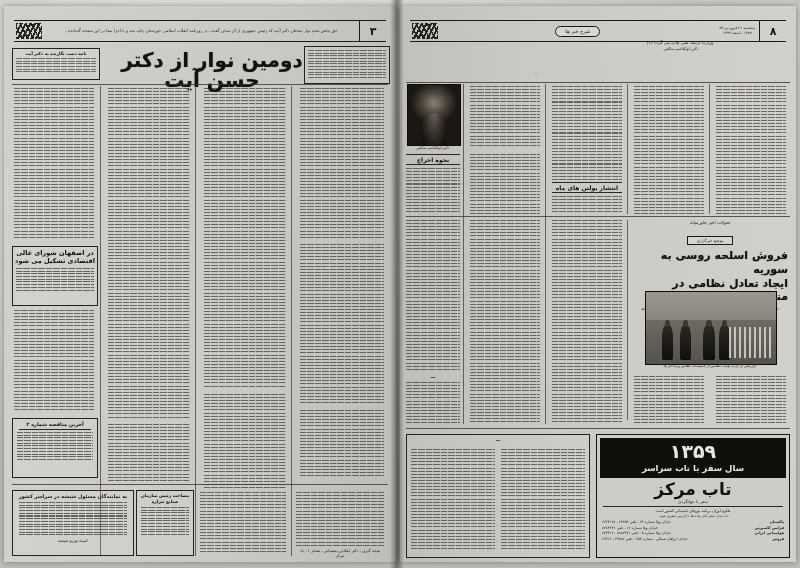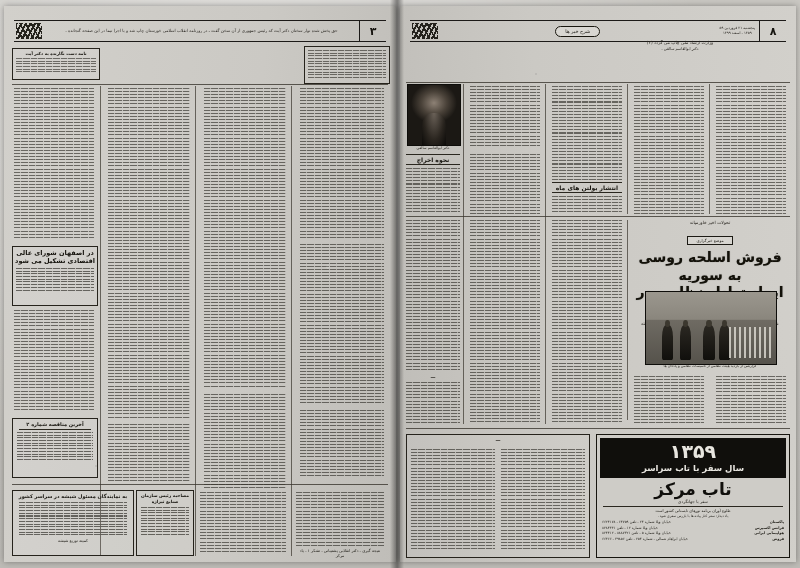--- a/index.html
+++ b/index.html
@@ -64,21 +64,21 @@
     background:#d9d7d2;
   }
   
   .headline{
     font-weight:bold;color:#131109;text-align:center;
     line-height:1.02;letter-spacing:-.3px;
     text-shadow:0 0 1px rgba(0,0,0,.45);
   }
   .hl-main{font-size:25px;}
   .hl-left{font-size:20px;}
-  .hl-mid{font-size:14px;line-height:1.25;}
+  .hl-mid{font-size:11px;line-height:1.25;text-align:right;}
   .kicker{
     font-size:4.4px;text-align:center;color:#2b2822;margin-bottom:2px;
   }
   .tagbox{
     display:inline-block;border:1px solid #1c1a14;font-size:4px;
     padding:1px 8px;color:#1c1a14;background:#d7d5d0;
   }
   
   .col{position:absolute;overflow:hidden;}
   .lines{
@@ -168,20 +168,21 @@
 <div class="scan">
 
   <div class="sheet left">
 
     <div class="masthead">
       <div class="folio">۳</div>
       <div class="strapline">حق پخش شده نوار سخنان دکتر آیت که رئیس جمهوری از آن سخن گفت ـ در روزنامه انقلاب اسلامی خوزستان چاپ شد و با اجرا نیما در این صفحه گنجانده ـ</div>
       <div class="logo"></div>
     </div>
 
+    <div class="headline hl-left" style="position:absolute;left:108px;top:44px;width:200px;">دومین نوار از دکتر حسن آیت</div>
 
     <div class="boxed" style="left:300px;top:40px;width:84px;height:36px;">
       <div class="lines tight" style="margin:3px;height:28px;opacity:.66;"></div>
     </div>
 
     <div class="boxed" style="left:8px;top:42px;width:86px;height:30px;">
       <div class="bx-title" style="font-size:4.2px;">نامه دست نگارنده به دکتر آیت</div>
       <div class="lines tight" style="margin:1px 3px;height:16px;opacity:.66;"></div>
     </div>
 

